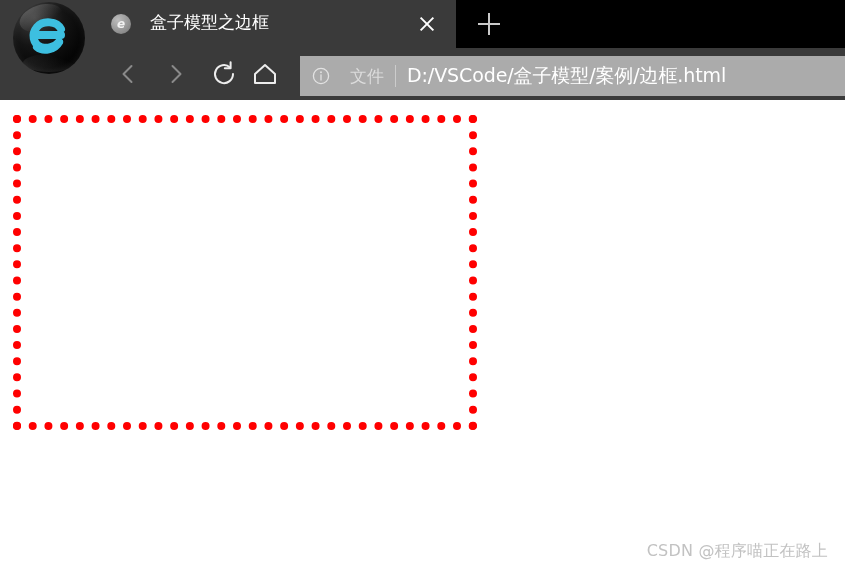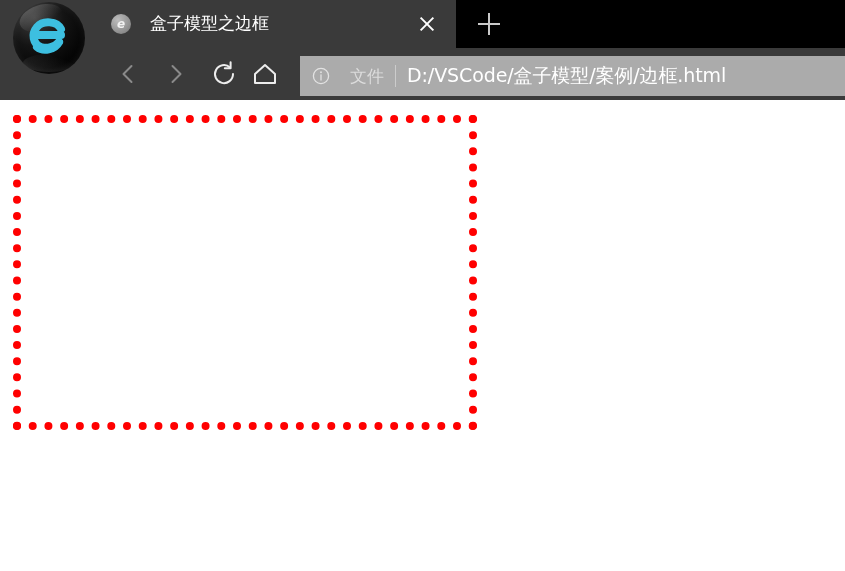--- a/index.html
+++ b/index.html
@@ -116,21 +116,21 @@
 
   .tab-title {
     position: absolute;
     left: 58px;
     top: 10px;
     width: 250px;
     height: 28px;
     line-height: 28px;
     color: #ffffff;
     font-size: 17px;
-    font-family: Liberation Serif, serif;
+    font-family: Liberation Mono, monospace;
     white-space: nowrap;
     overflow: hidden;
   }
 
   .tab-close {
     position: absolute;
     left: 410px;
     top: 7px;
     width: 34px;
     height: 34px;
@@ -340,15 +340,16 @@
       <div class="addr-scheme">文件</div>
       <div class="addr-sep"></div>
       <div class="addr-url" title="D:/VSCode/盒子模型/案例/边框.html">D:/VSCode/盒子模型/案例/边框.html</div>
     </div>
   </div>
 
   <div class="viewport">
 
     <div class="demo-box" style="border-color: rgb(255, 0, 0); border-style: dotted; border-width: 8px; width: 464px; height: 315px; background: rgb(255, 255, 255);"></div>
 
+    <div class="watermark" style="color: rgb(194, 194, 194);">CSDN @程序喵正在路上</div>
   </div>
 
 </div>
 
 </body></html>

